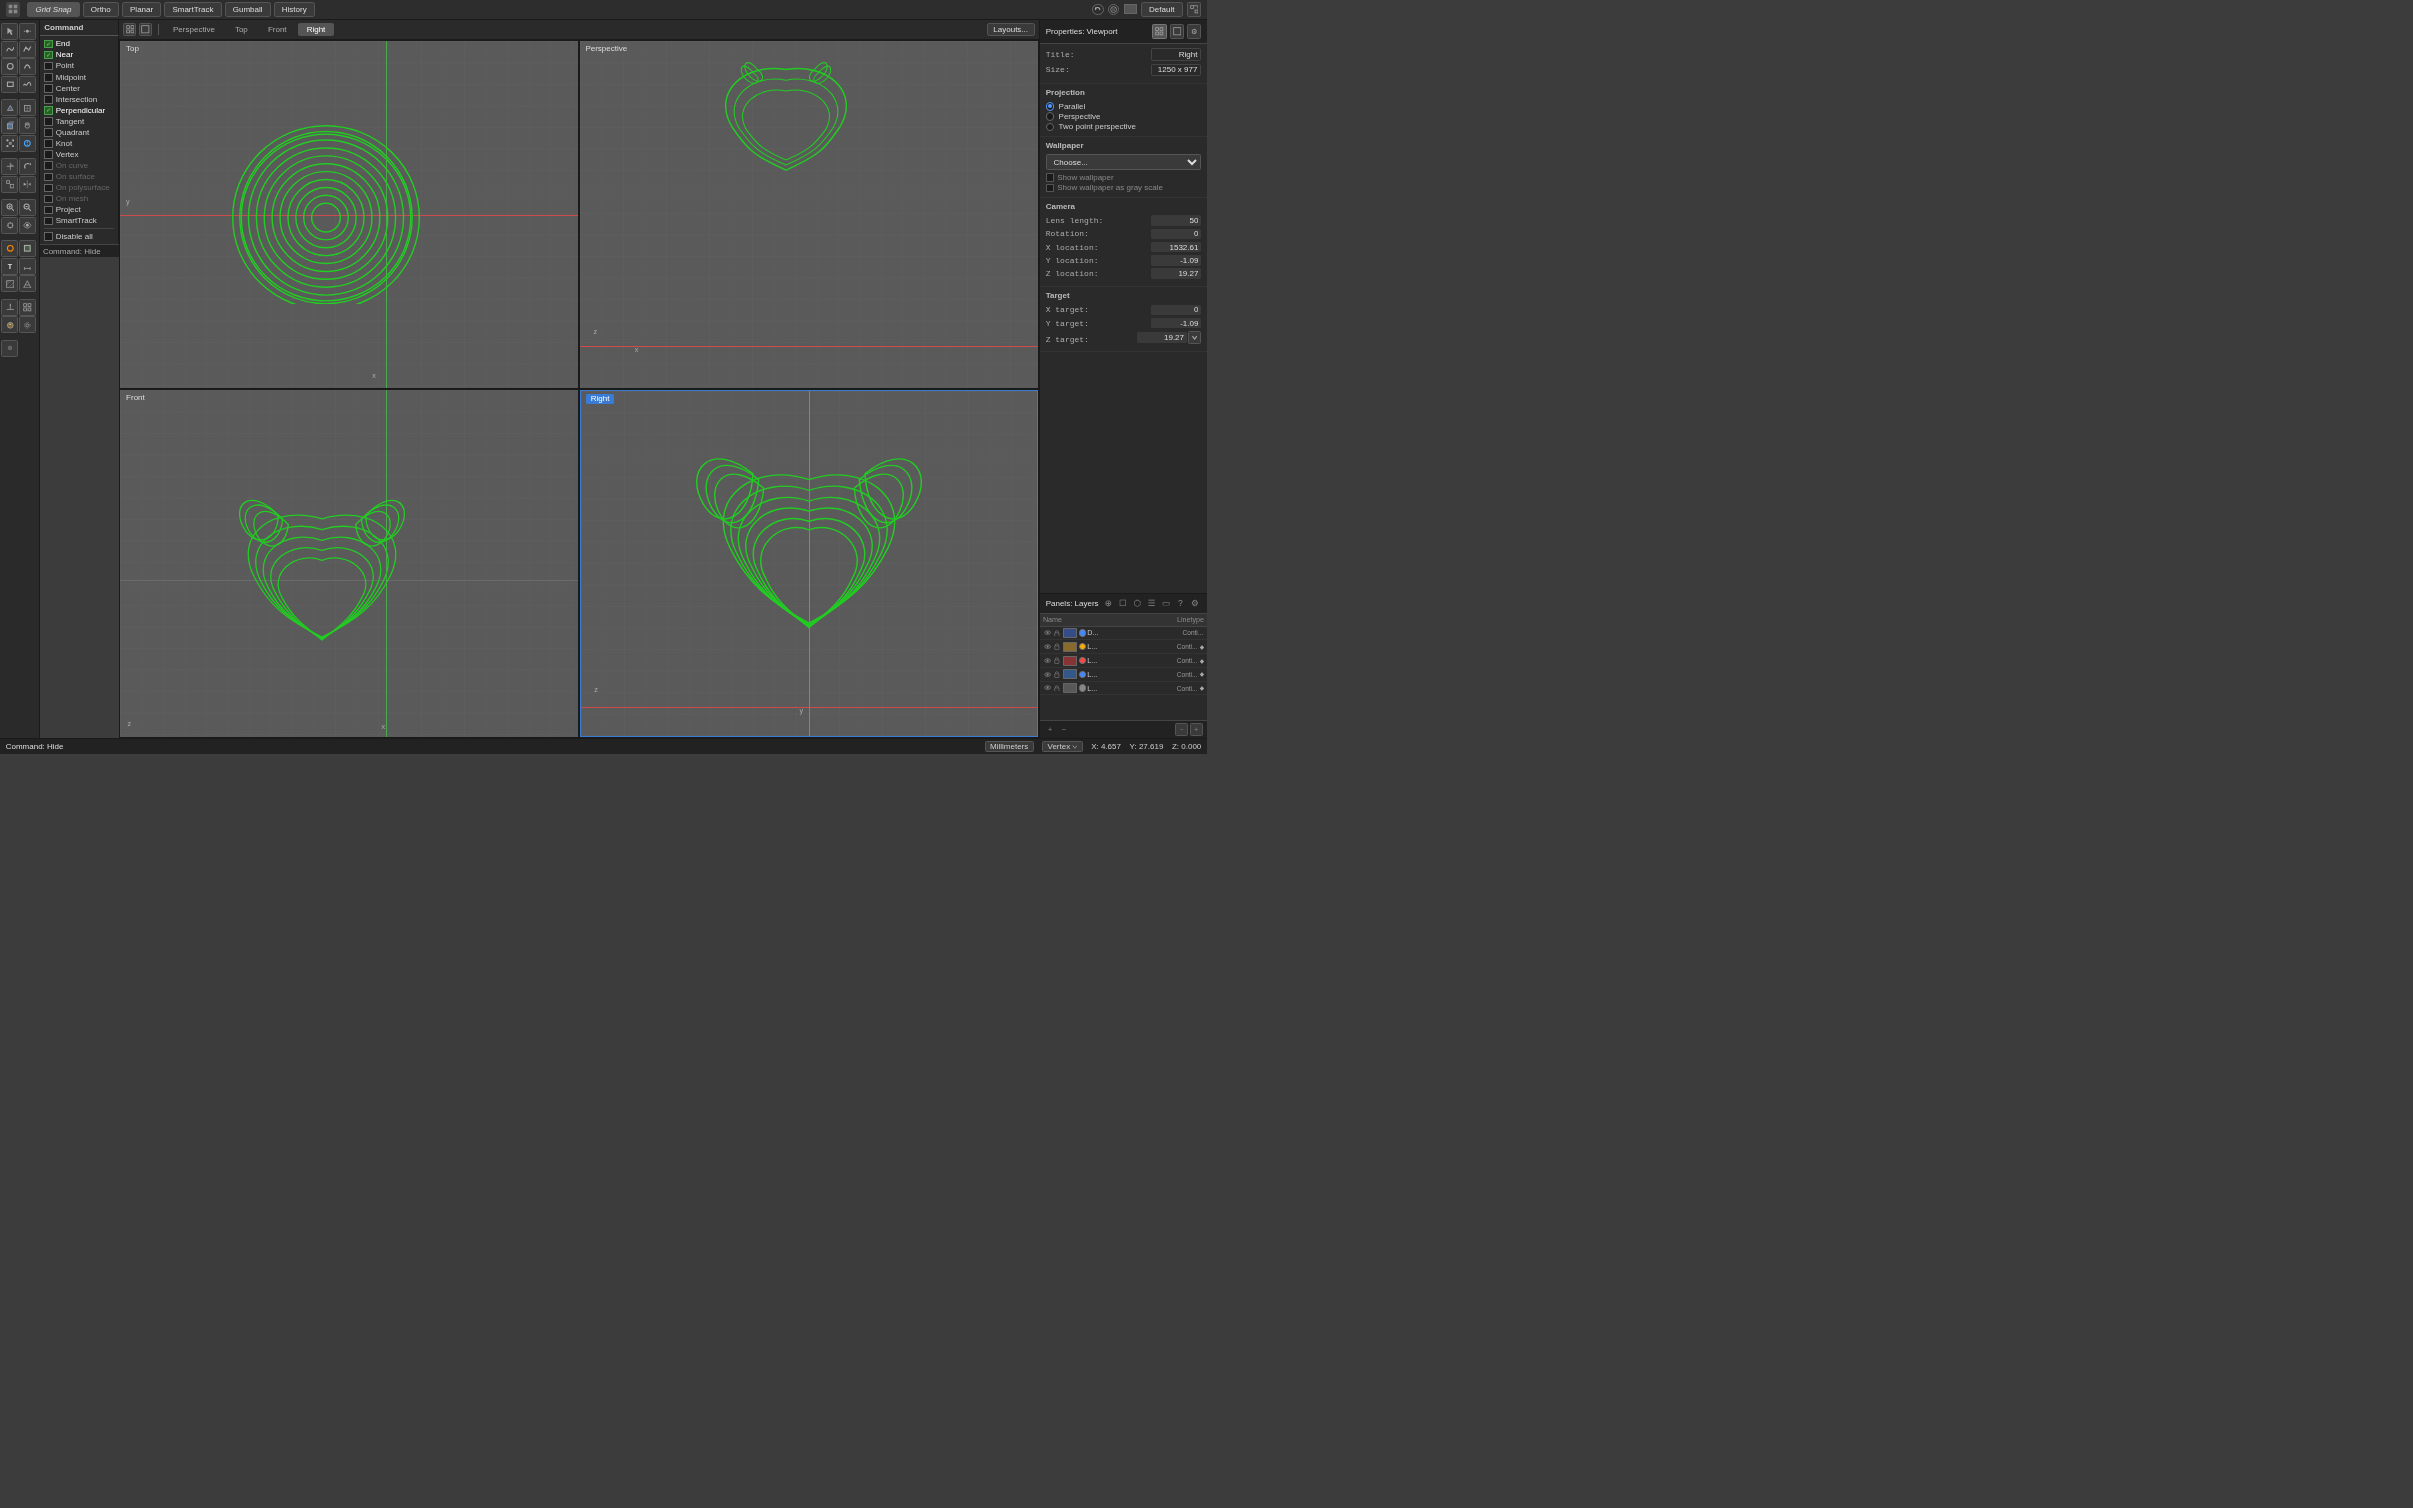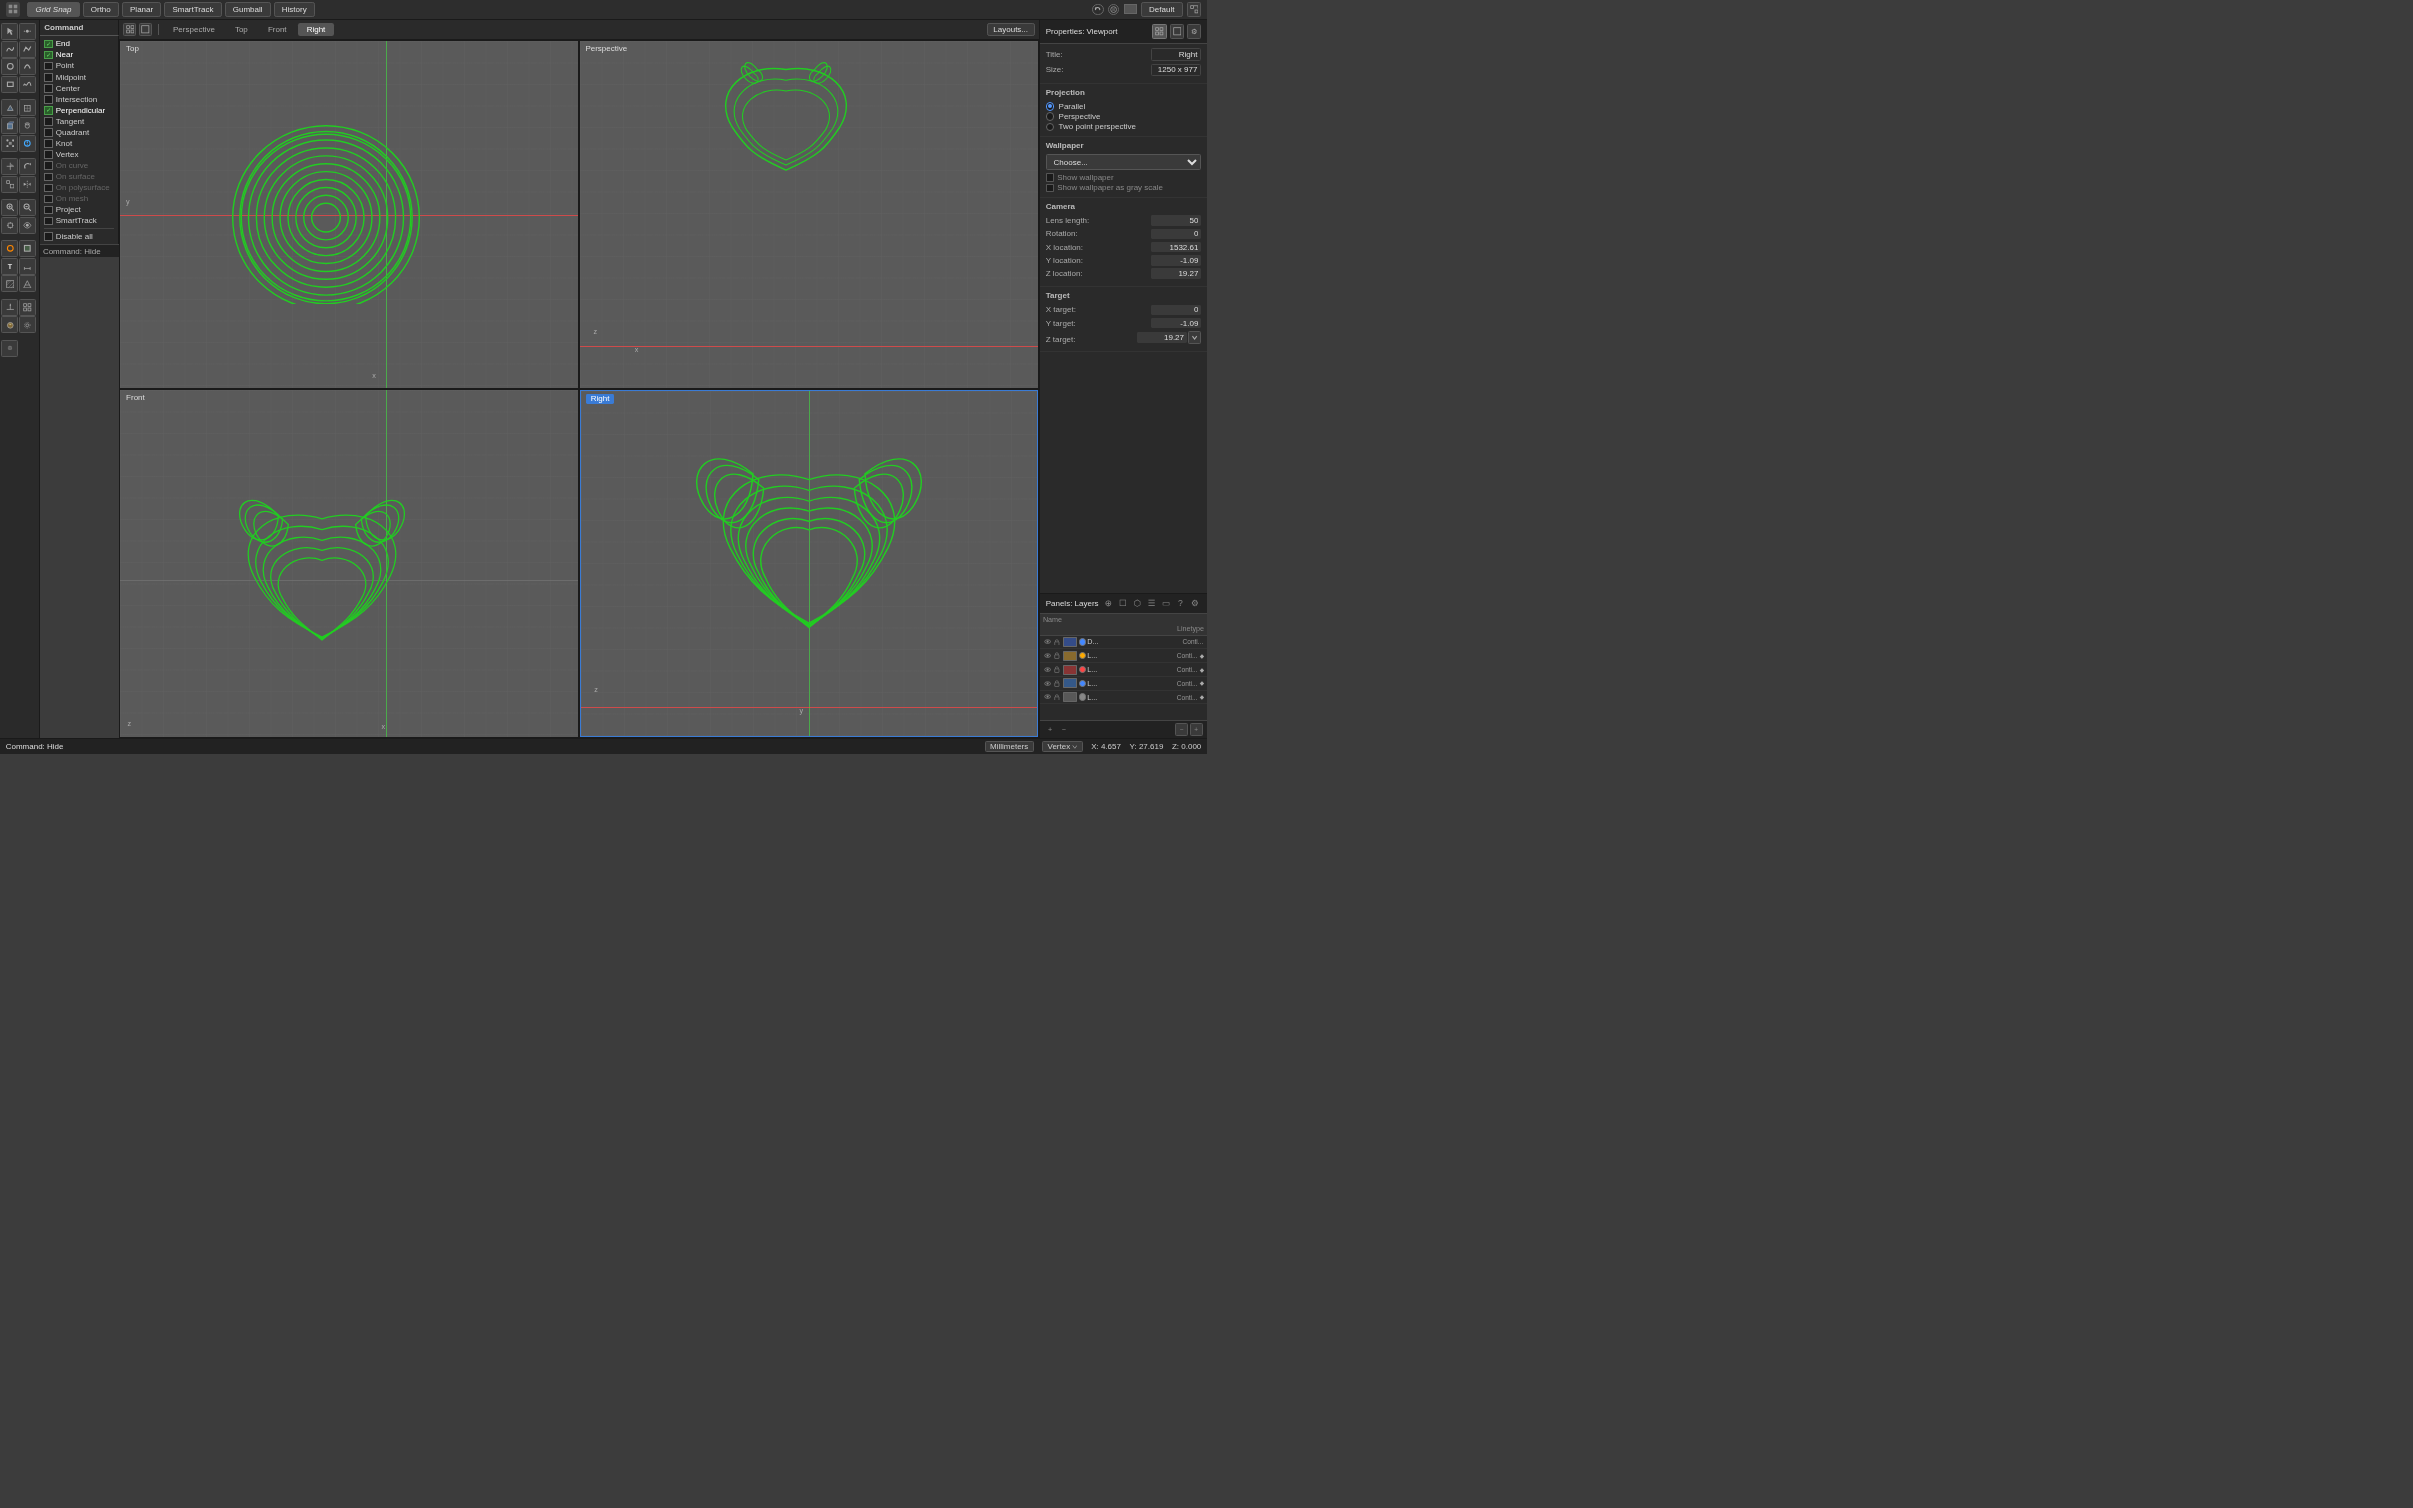--- a/index.html
+++ b/index.html
@@ -264,21 +264,21 @@
       padding: 4.3px 5.7px;
       border-bottom: 0.7px solid #333;
     }
     .prop-row {
       display: flex;
       align-items: center;
       justify-content: space-between;
       margin-bottom: 2.9px;
       font-size: 8px;
     }
-    .prop-label { color: #aaa; }
+    .prop-label { color: #aaa; font-family: Liberation Mono, monospace; }
     .prop-value {
       color: #ddd;
       background: #3a3a3a;
       border: 0.7px solid #555;
       border-radius: 1.4px;
       padding: 0.7px 2.9px;
       min-width: 50px;
       text-align: right;
       font-size: 8px;
     }
@@ -369,21 +369,20 @@
       font-size: 8.6px;
     }
 
     .layers-cols {
       display: flex;
       background: #333;
       padding: 1.4px 2.9px;
       border-bottom: 0.7px solid #444;
       font-size: 7.2px;
       color: #888;
-      flex-direction: column;
     }
     .col-name { width: 50px; }
     .col-linetype { flex: 1; text-align: right; }
 
     .layer-row {
       display: flex;
       align-items: center;
       padding: 1.4px 2.9px;
       border-bottom: 0.7px solid #333;
       gap: 1.4px;

